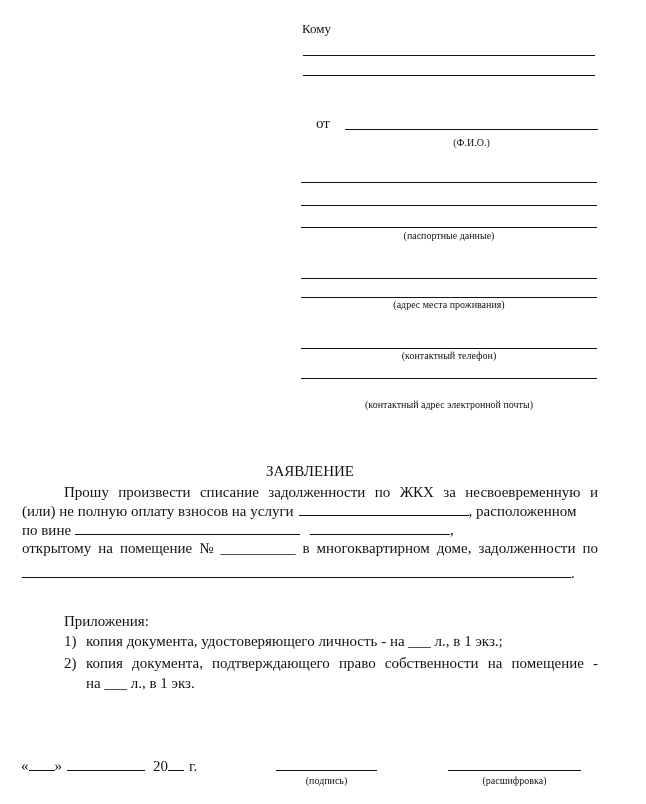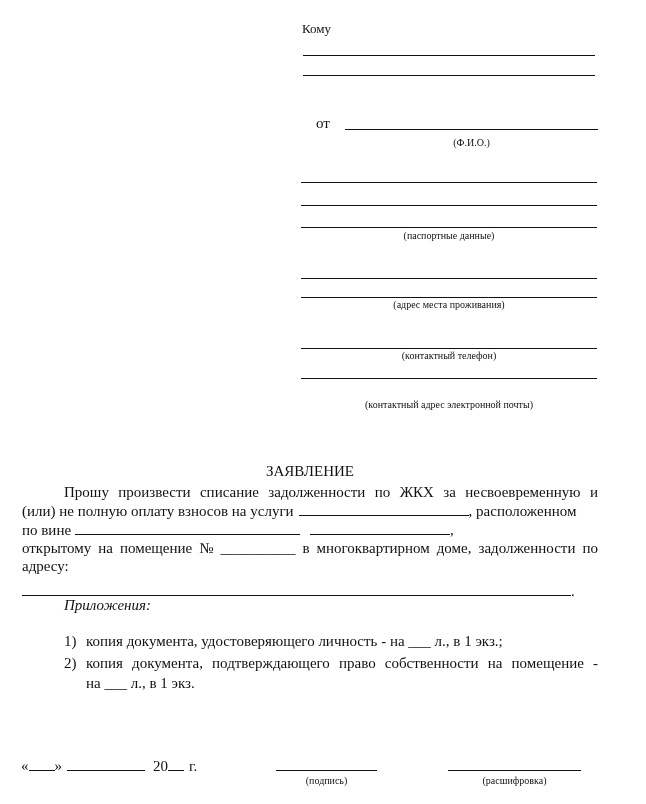--- a/index.html
+++ b/index.html
@@ -69,28 +69,27 @@
     <span>на</span>
     <span>помещение</span>
     <span>№</span>
     <span>__________</span>
     <span>в</span>
     <span>многоквартирном</span>
     <span>доме,</span>
     <span>задолженности</span>
     <span>по</span>
   </div>
-  <div class="txt">адресу:</div>
   <div class="txt" style="display:flex; align-items:baseline; margin-top:6px;">
     <span class="u" style="width:549px;"></span>
     <span>.</span>
   </div>
 </div>
 
-<div class="abs txt" style="left:64px; top:596px;font-style:italic;">Приложения:</div>
+<div class="abs txt" style="left:64px; top:612px;">Приложения:</div>
 
 <div class="abs txt" style="left:64px; top:632px;">1)</div>
 <div class="abs txt" style="left:86px; top:632px;">копия документа, удостоверяющего личность - на ___ л., в 1 экз.;</div>
 
 <div class="abs txt" style="left:64px; top:654px;">2)</div>
 <div class="abs jl txt" style="left:86px; top:654px; width:512px;">
   <span>копия</span>
   <span>документа,</span>
   <span>подтверждающего</span>
   <span>право</span>

